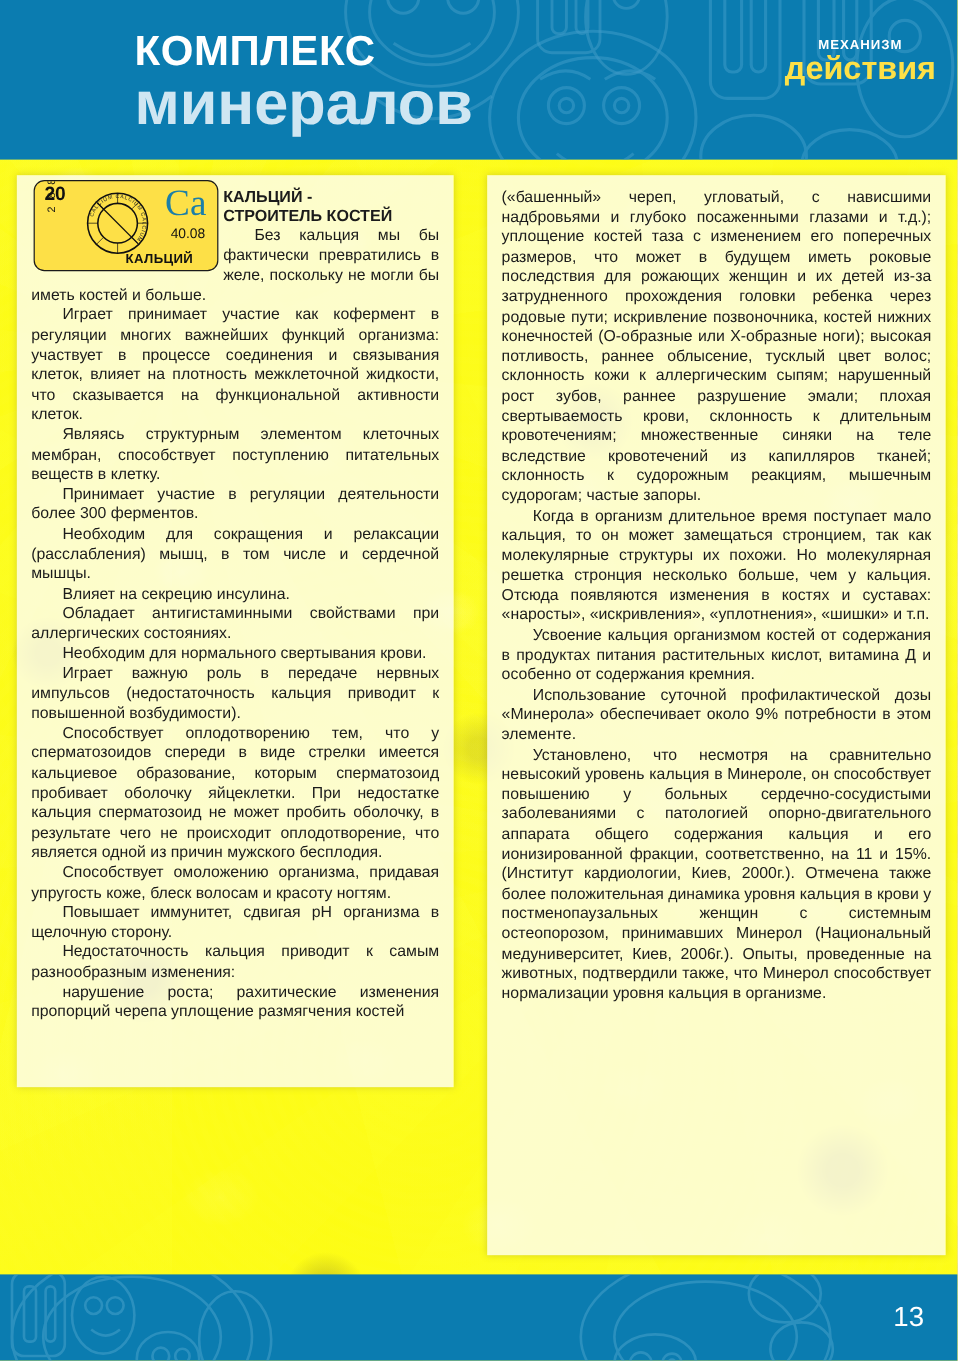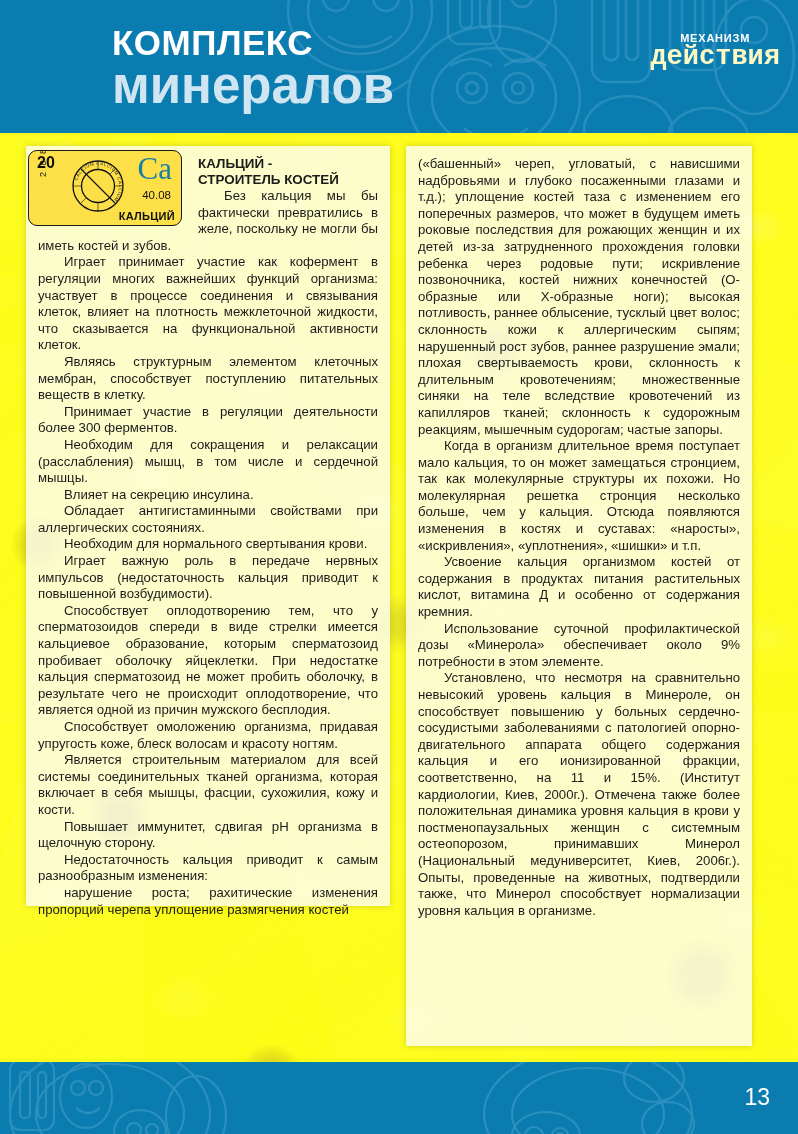--- a/index.html
+++ b/index.html
@@ -131,26 +131,25 @@
     text-align: center;
   }
   .header-right-small {
     color: #ffffff;
     font-size: 11px;
     font-weight: bold;
     letter-spacing: .8px;
     line-height: 12px;
   }
   .header-right-big {
-    color: #fef9c3;
+    color: #fde047;
     font-size: 27px;
     font-weight: bold;
     line-height: 28px;
     margin-top: -1px;
-    font-family: Liberation Mono, monospace;
   }
 
   
   .footer {
     position: absolute;
     left: 0; bottom: 0;
     width: 798px; height: 72px;
     background: #0b7cb0;
     overflow: hidden;
   }
@@ -175,29 +174,29 @@
     font-family: "Liberation Sans", sans-serif;
   }
 
   
   .panel {
     position: absolute;
     background: rgba(253,252,246,.80);
     box-shadow: 0 0 6px rgba(90,78,52,.25);
   }
   #col-left {
-    left: 26px;
+    left: 14px;
     top: 146px;
     width: 364px;
     height: 760px;
   }
   #col-right {
     left: 406px;
     top: 146px;
-    width: 346px;
+    width: 382px;
     height: 900px;
   }
   .col-inner {
     padding: 10px 12px 8px 12px;
     font-family: "Liberation Sans", sans-serif;
     font-size: 13.2px;
     line-height: 16.6px;
     color: #1b1b1b;
     text-align: justify;
     text-justify: inter-word;
@@ -262,21 +261,21 @@
   }
   .el-mass {
     position: absolute;
     right: 10px; top: 38px;
     font-size: 11.5px;
     color: #111;
     font-family: "Liberation Sans", sans-serif;
   }
   .el-name {
     position: absolute;
-    right: 6px; bottom: 3px;
+    right: 20px; bottom: 3px;
     font-size: 11px;
     font-weight: bold;
     letter-spacing: .3px;
     color: #111;
     font-family: "Liberation Sans", sans-serif;
   }
   .el-ring {
     position: absolute;
     left: 38px; top: 4px;
     width: 62px; height: 62px;
@@ -350,32 +349,31 @@
       <div class="header-right-small">МЕХАНИЗМ</div>
       <div class="header-right-big">действия</div>
     </div>
   </div>
 
   <div class="panel" id="col-left">
     <div class="col-inner">
       <div class="card-float"></div>
       <p class="lead-heading noindent">КАЛЬЦИЙ -</p>
       <p class="lead-heading noindent">СТРОИТЕЛЬ КОСТЕЙ</p>
-      <p>Без кальция мы бы фактически превратились в желе, поскольку не могли бы иметь костей и зубов.</p>
+      <p>Без кальция мы бы фактически превратились в желе, поскольку не могли бы иметь костей и больше.</p>
       <p>Играет принимает участие как кофермент в регуляции многих важнейших функций организма: участвует в процессе соединения и связывания клеток, влияет на плотность межклеточной жидкости, что сказывается на функциональной активности клеток.</p>
       <p>Являясь структурным элементом клеточных мембран, способствует поступлению питательных веществ в клетку.</p>
       <p>Принимает участие в регуляции деятельности более 300 ферментов.</p>
       <p>Необходим для сокращения и релаксации (расслабления) мышц, в том числе и сердечной мышцы.</p>
       <p>Влияет на секрецию инсулина.</p>
       <p>Обладает антигистаминными свойствами при аллергических состояниях.</p>
       <p>Необходим для нормального свертывания крови.</p>
       <p>Играет важную роль в передаче нервных импульсов (недостаточность кальция приводит к повышенной возбудимости).</p>
       <p>Способствует оплодотворению тем, что у сперматозоидов спереди в виде стрелки имеется кальциевое образование, которым сперматозоид пробивает оболочку яйцеклетки. При недостатке кальция сперматозоид не может пробить оболочку, в результате чего не происходит оплодотворение, что является одной из причин мужского бесплодия.</p>
       <p>Способствует омоложению организма, придавая упругость коже, блеск волосам и красоту ногтям.</p>
-      <p>Является строительным материалом для всей системы соединительных тканей организма, которая включает в себя мышцы, фасции, сухожилия, кожу и кости.</p>
       <p>Повышает иммунитет, сдвигая pH организма в щелочную сторону.</p>
       <p>Недостаточность кальция приводит к самым разнообразным изменения:</p>
       <p>нарушение роста; рахитические изменения пропорций черепа уплощение размягчения костей</p>
     </div>
   </div>
 
   <div class="element-card">
     <div class="el-number">20</div>
     <div class="el-shells">2 8 8 2</div>
 

